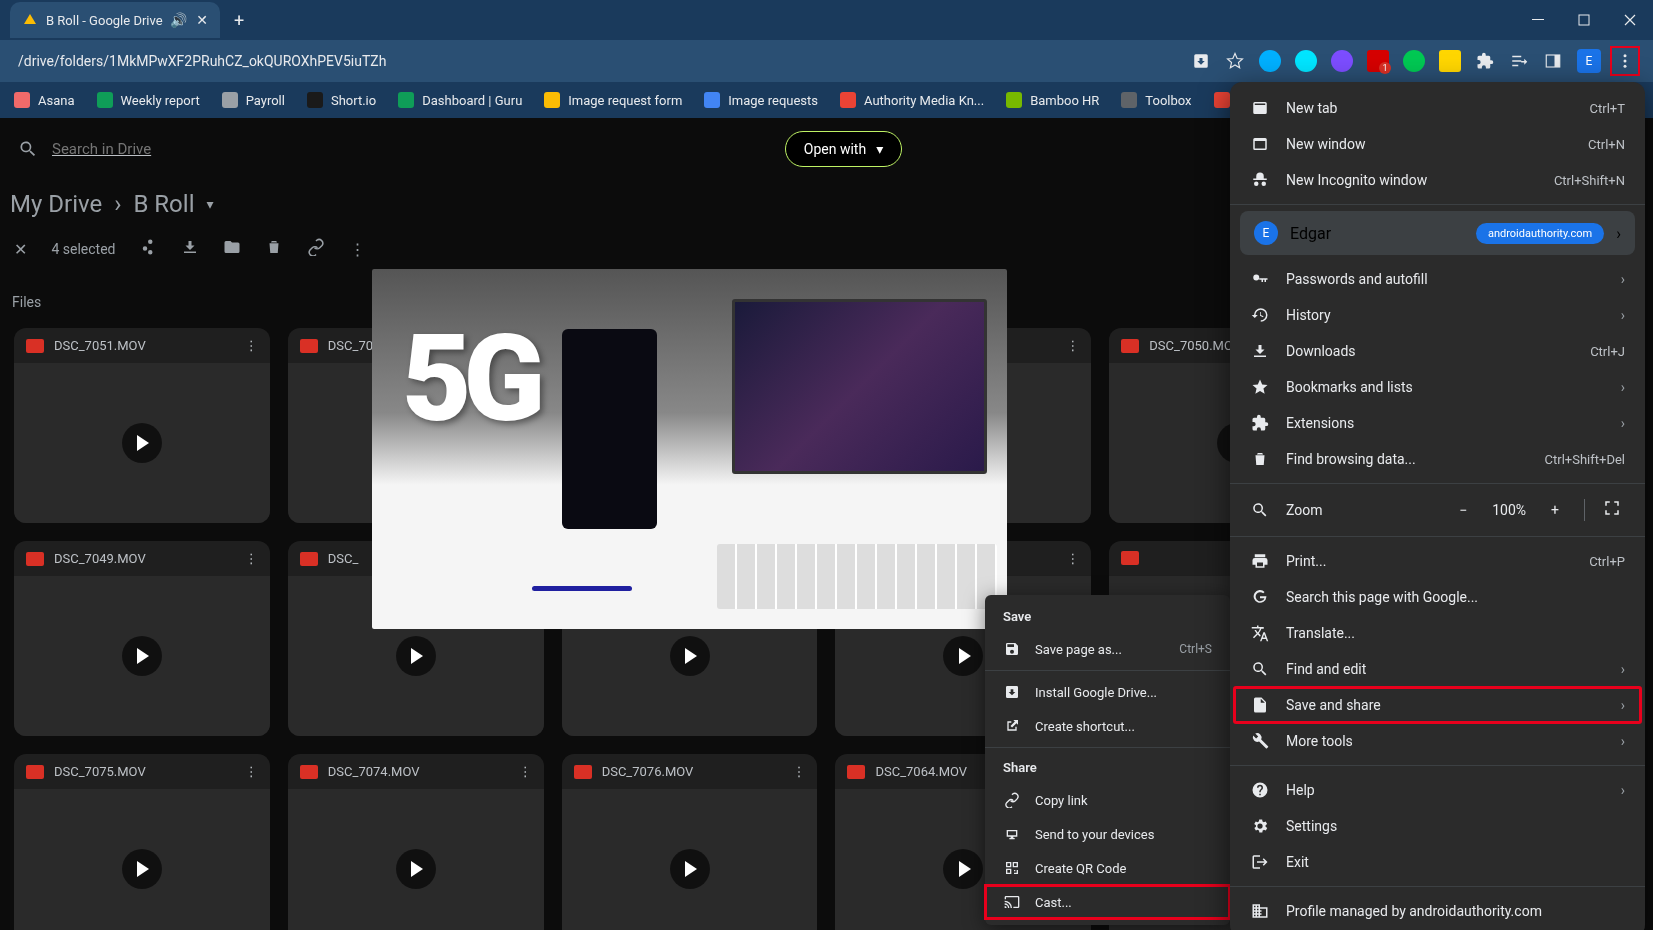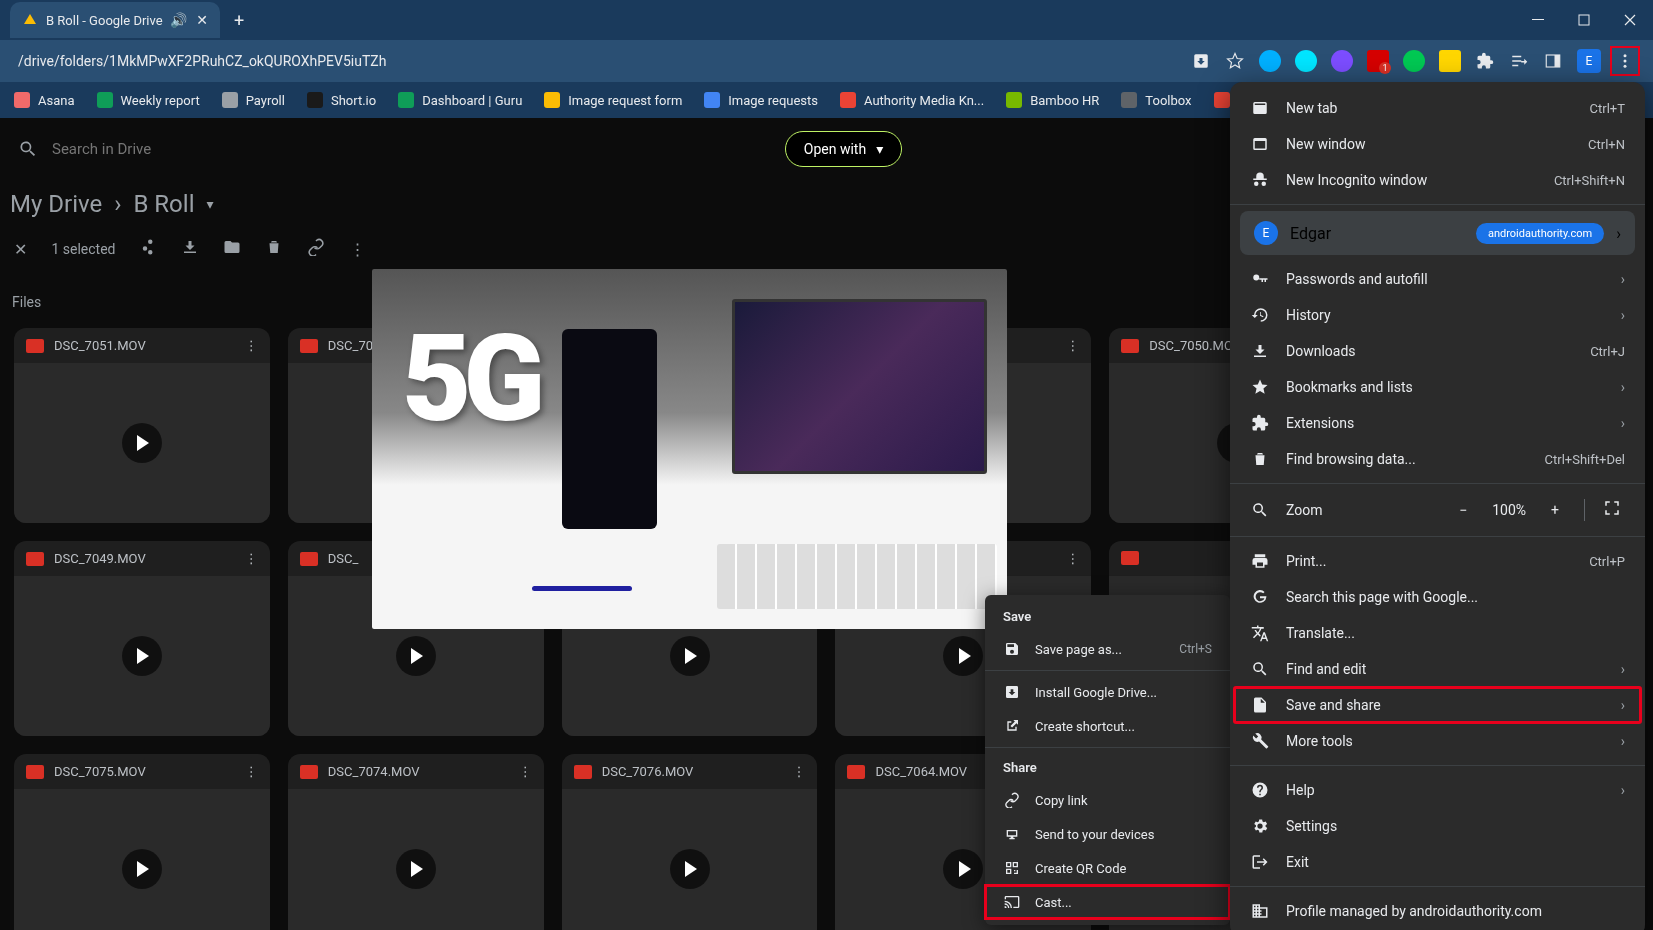--- a/index.html
+++ b/index.html
@@ -33,21 +33,21 @@
 
 
 .bookbar { height: 36px; background: #1a3a5c; display: flex; align-items: center; padding: 0 4px; gap: 2px; }
 .bookmark { display: flex; align-items: center; gap: 8px; padding: 6px 10px; color: #e8eaed; font-size: 13px; cursor: pointer; border-radius: 4px; }
 .bm-icon { width: 16px; height: 16px; border-radius: 3px; }
 
 
 .drive-view { position: absolute; top: 118px; left: 0; right: 0; bottom: 0; background: #1b1b1b; }
 .overlay-dim { position: absolute; inset: 0; background: rgba(0,0,0,0.55); z-index: 5; }
 .preview-topbar { position: absolute; top: 0; left: 0; right: 0; height: 62px; display:flex; align-items:center; justify-content: space-between; padding: 0 18px; z-index:6; }
-.search-row { display:flex; align-items:center; gap:14px; color:#bdc1c6; }
+.search-row { display:flex; align-items:center; gap:14px; color:#bdc1c6;text-decoration:underline; }
 .open-with { background:#000; border:1px solid #bef264; border-radius:20px; padding:9px 18px; color:#fff; font-size:14px; display:flex; align-items:center; gap:10px; cursor:pointer; }
 .crumb-row { position:absolute; top:72px; left:10px; color:#9aa0a6; font-size:24px; display:flex; align-items:center; gap:12px; z-index:6; }
 .toolbar-row { position:absolute; top:120px; left:14px; display:flex; align-items:center; gap:24px; color:#9aa0a6; z-index:6; }
 .files-label { position:absolute; top:176px; left:12px; color:#9aa0a6; font-size:14px; z-index:6; }
 
 .thumb-grid { position:absolute; top:210px; left:14px; right:14px; display:grid; grid-template-columns: repeat(6, 1fr); gap:18px; z-index:6; }
 .thumb { background:#1f1f1f; border-radius:12px; overflow:hidden; }
 .thumb.sel { background:#174ea6; opacity:0.9; }
 .thumb-head { display:flex; align-items:flex-start; justify-content:space-between; padding:10px 12px; color:#bdc1c6; font-size:13px; }
 .thumb-head-left { display:flex; align-items:center; gap:10px; }
@@ -235,21 +235,21 @@
 
   <div class="crumb-row">
     <span>My Drive</span>
     <span>›</span>
     <span>B Roll</span>
     <span style="font-size:14px">▾</span>
   </div>
 
   <div class="toolbar-row">
     <span>✕</span>
-    <span style="font-size:14px">1 selected</span>
+    <span style="font-size:14px">4 selected</span>
     <span><svg width="18" height="18" viewBox="0 0 24 24" fill="#9aa0a6">
           <path d="M15 8a3 3 0 100-6 3 3 0 000 6zM5 14a3 3 0 116 0 3 3 0 01-6 0zm10 8a3 3 0 100-6 3 3 0 000 6z"></path>
         </svg></span>
     <span><svg width="18" height="18" viewBox="0 0 24 24" fill="#9aa0a6">
           <path d="M12 16l-6-6h4V4h4v6h4l-6 6zm-8 4h16v-2H4v2z"></path>
         </svg></span>
     <span><svg width="18" height="18" viewBox="0 0 24 24" fill="#9aa0a6">
           <path d="M10 4H4a2 2 0 00-2 2v12a2 2 0 002 2h16a2 2 0 002-2V8a2 2 0 00-2-2h-8l-2-2z"></path>
         </svg></span>
     <span><svg width="18" height="18" viewBox="0 0 24 24" fill="#9aa0a6">

